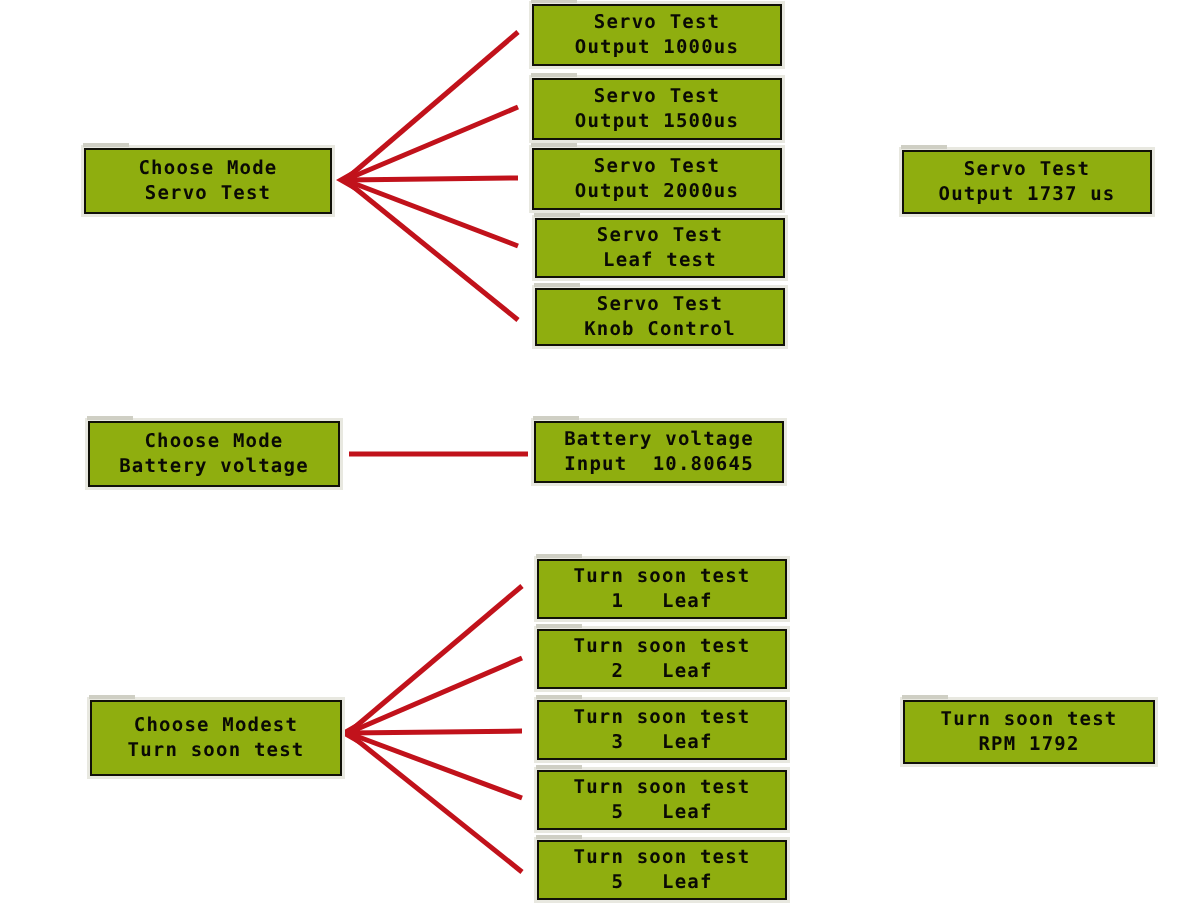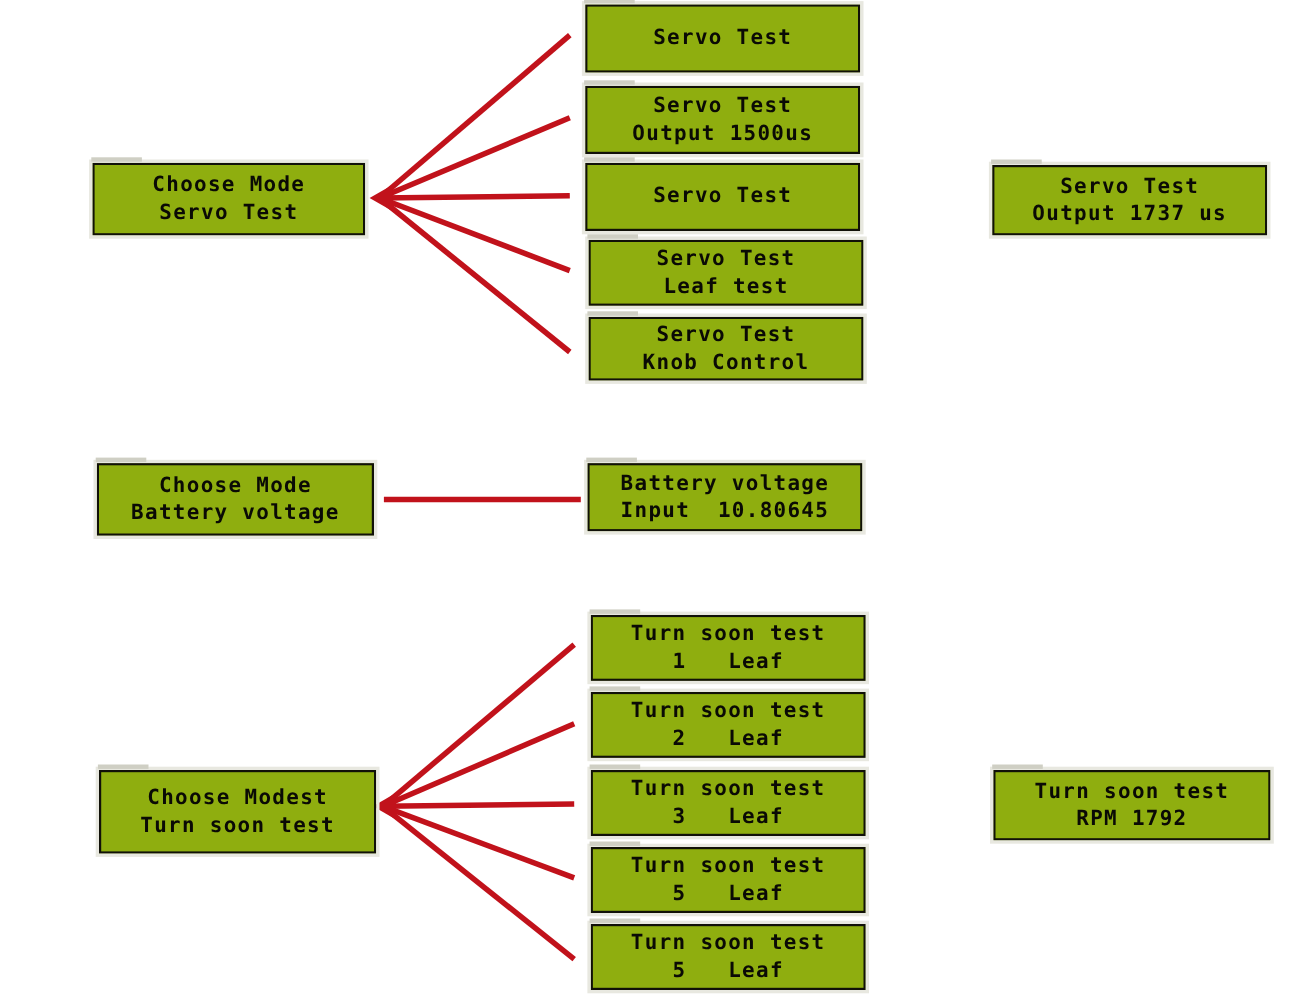--- a/index.html
+++ b/index.html
@@ -98,29 +98,31 @@
     <polygon points="339,733 360,721 360,745" fill="#c1121b"></polygon>
   </svg>
 
   <div class="lcd" style="left:84px; top:148px; width:248px; height:66px;">
     <div class="lcd-line center">Choose Mode</div>
     <div class="lcd-line center">Servo Test</div>
   </div>
 
   <div class="lcd" style="left:532px; top:4px; width:250px; height:62px;">
     <div class="lcd-line center">Servo Test</div>
+    <div class="lcd-line center">Output 1000us</div>
   </div>
 
   <div class="lcd" style="left:532px; top:78px; width:250px; height:62px;">
     <div class="lcd-line center">Servo Test</div>
     <div class="lcd-line center">Output 1500us</div>
   </div>
 
   <div class="lcd" style="left:532px; top:148px; width:250px; height:62px;">
     <div class="lcd-line center">Servo Test</div>
+    <div class="lcd-line center">Output 2000us</div>
   </div>
 
   <div class="lcd" style="left:535px; top:218px; width:250px; height:60px;">
     <div class="lcd-line center">Servo Test</div>
     <div class="lcd-line center">Leaf test</div>
   </div>
 
   <div class="lcd" style="left:535px; top:288px; width:250px; height:58px;">
     <div class="lcd-line center">Servo Test</div>
     <div class="lcd-line center">Knob Control</div>

